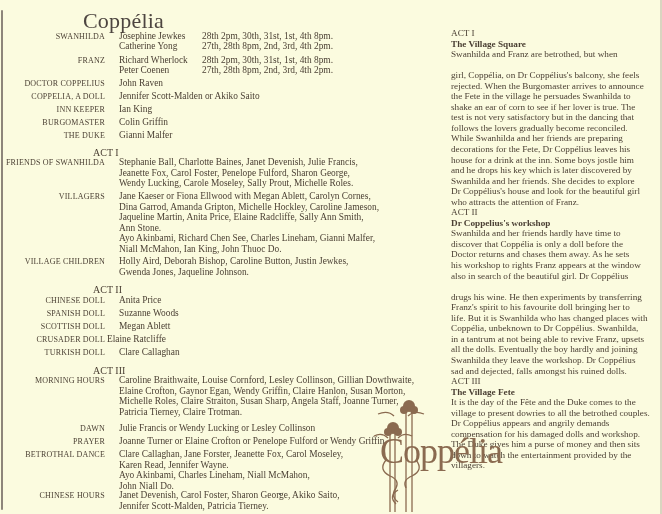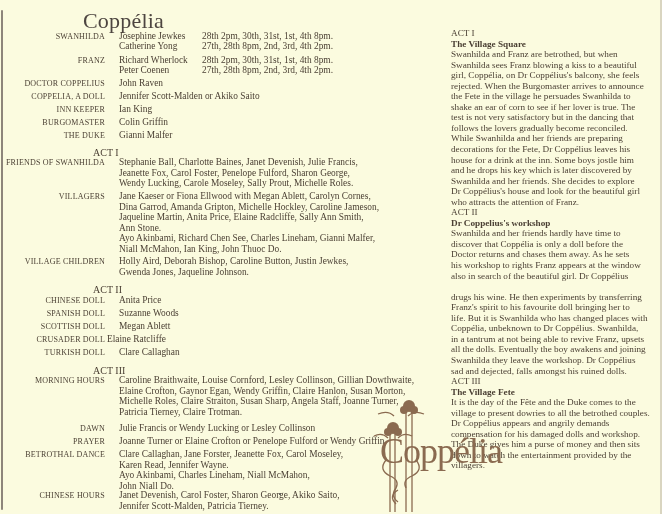--- a/index.html
+++ b/index.html
@@ -167,21 +167,21 @@
       <span class="names" style="left:119px;top:0">Janet Devenish, Carol Foster, Sharon George, Akiko Saito,</span>
       <span class="names" style="left:119px;top:10.6px">Jennifer Scott-Malden, Patricia Tierney.</span>
     </div>
   </div>
 
   <div class="synopsis">
     <span class="act">ACT I</span>
     <span class="scene">The Village Square</span>
     <p>
       <span>Swanhilda and Franz are betrothed, but when</span><br>
-      <span>Swanhilda sees Franz blowing a kiss to a beautiful</span><br>
+      <br>
       <span>girl, Coppélia, on Dr Coppélius's balcony, she feels</span><br>
       <span>rejected.  When the Burgomaster arrives to announce</span><br>
       <span>the Fete in the village he persuades Swanhilda to</span><br>
       <span>shake an ear of corn to see if her lover is true.  The</span><br>
       <span>test is not very satisfactory but in the dancing that</span><br>
       <span>follows the lovers gradually become reconciled.</span><br>
       <span>While Swanhilda and her friends are preparing</span><br>
       <span>decorations for the Fete, Dr Coppélius leaves his</span><br>
       <span>house for a drink at the inn.  Some boys jostle him</span><br>
       <span>and he drops his key which is later discovered by</span><br>
@@ -196,21 +196,21 @@
       <span>discover that Coppélia is only a doll before the</span><br>
       <span>Doctor returns and chases them away.  As he sets</span><br>
       <span>his workshop to rights Franz appears at the window</span><br>
       <span>also in search of the beautiful girl.  Dr Coppélius</span><br>
       <br>
       <span>drugs his wine.  He then experiments by transferring</span><br>
       <span>Franz's spirit to his favourite doll bringing her to</span><br>
       <span>life.  But it is Swanhilda who has changed places with</span><br>
       <span>Coppélia, unbeknown to Dr Coppélius.  Swanhilda,</span><br>
       <span>in a tantrum at not being able to revive Franz, upsets</span><br>
-      <span>all the dolls.  Eventually the boy awakens and joining</span><br>
+      <span>all the dolls.  Eventually the boy hardly and joining</span><br>
       <span>Swanhilda they leave the workshop.  Dr Coppélius</span><br>
       <span>sad and dejected, falls amongst his ruined dolls.</span>
     </p>
     <span class="act">ACT III</span>
     <span class="scene">The Village Fete</span>
     <p>
       <span>It is the day of the Fête and the Duke comes to the</span><br>
       <span>village to present dowries to all the betrothed couples.</span><br>
       <span>Dr Coppélius appears and angrily demands</span><br>
       <span>compensation for his damaged dolls and workshop.</span><br>

